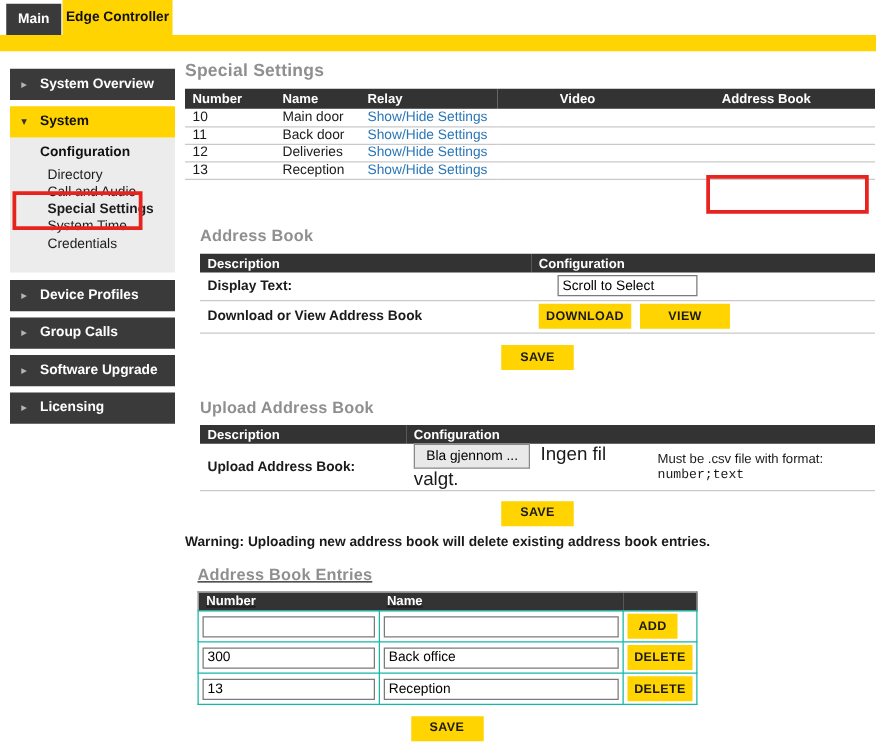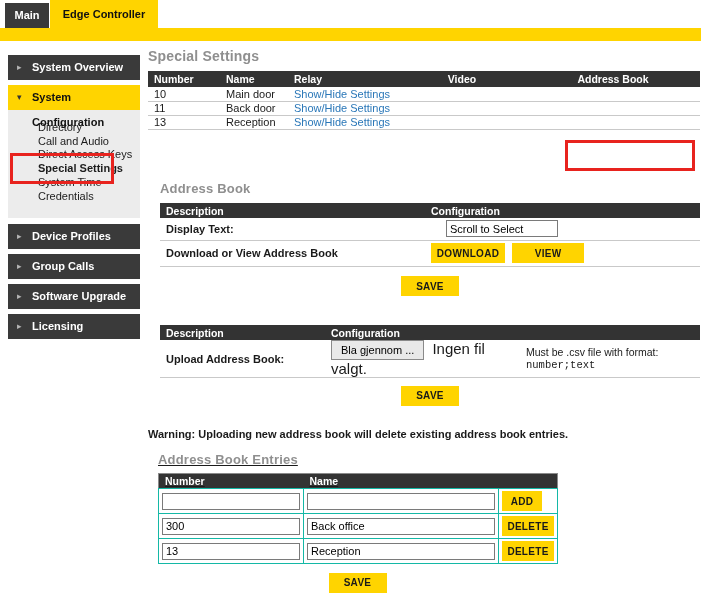--- a/index.html
+++ b/index.html
@@ -3,31 +3,31 @@
 <meta charset="utf-8">
 <style>
   * { box-sizing: border-box; margin: 0; padding: 0; }
   html,body { width: 701px; height: 600px; background: #fff;
     font-family: "Liberation Sans", sans-serif; color: #1a1a1a; overflow: hidden; }
   .page { position: relative; width: 701px; height: 600px; }
 
   
   .tab { position: absolute; font-size: 11px; font-weight: bold; text-align: center; cursor: pointer; }
   .tab-main { left: 5px; top: 3px; width: 44px; height: 25px; line-height: 25px; background: #3a3a3a; color: #fff; }
-  .tab-edge { left: 50px; top: 0; width: 108px; height: 28px; line-height: 28px; background: #ffd400; color: #111; }
+  .tab-edge { left: 50px; top: 0; width: 88px; height: 28px; line-height: 28px; background: #ffd400; color: #111; }
   .top-strip { position: absolute; left: 0; top: 28px; width: 701px; height: 13px; background: #ffd400; }
 
   
   .sidebar { position: absolute; left: 8px; top: 55px; width: 132px; }
   .side-item { position: relative; height: 25px; line-height: 25px; background: #3a3a3a; color: #fff;
     font-size: 11px; font-weight: bold; padding-left: 24px; margin-bottom: 5px; cursor: pointer; }
   .side-item .arr { position: absolute; left: 9px; top: 0; color: #b5b5b5; font-size: 9px; font-weight: normal; }
   .side-item.active { background: #ffd400; color: #111; margin-bottom: 0; }
   .side-item.active .arr { color: #333; }
-  .submenu { background: #ececec; padding: 11px 0 15px 0; margin-bottom: 6px; }
+  .submenu { background: #ececec; padding: 24px 0 15px 0; margin-bottom: 6px; }
   .submenu-item { font-size: 11px; line-height: 13.7px; padding-left: 30px; color: #1c1c1c; cursor: pointer; }
   .submenu-item.current { font-weight: bold; }
 
   
   .content { position: absolute; left: 148px; top: 48px; width: 553px; }
   .section-title { font-size: 14px; font-weight: bold; color: #8f8f8f; letter-spacing: .2px; }
   .sub-title { font-size: 13px; font-weight: bold; color: #8f8f8f; letter-spacing: .2px; }
 
   table { border-collapse: collapse; table-layout: fixed; }
   th { background: #333; color: #fff; font-size: 10.5px; font-weight: bold; text-align: left; padding: 0 0 0 6px; }
@@ -97,21 +97,20 @@
       <span class="arr">▸</span>
       <span>System Overview</span>
     </div>
     <div class="side-item active">
       <span class="arr">▾</span>
       <span>System Configuration</span>
     </div>
     <div class="submenu">
       <div class="submenu-item">Directory</div>
       <div class="submenu-item">Call and Audio</div>
-      <div class="submenu-item">Direct Access Keys</div>
       <div class="submenu-item current">Special Settings</div>
       <div class="submenu-item">System Time</div>
       <div class="submenu-item">Credentials</div>
     </div>
     <div class="side-item">
       <span class="arr">▸</span>
       <span>Device Profiles</span>
     </div>
     <div class="side-item" style="margin-top:1px">
       <span class="arr">▸</span>
@@ -156,20 +155,27 @@
             <td class="c-center"></td>
         </tr>
         <tr>
           <td>11</td>
           <td>Back door</td>
           <td><a class="shs">Show/Hide Settings</a></td>
           <td class="c-center"></td>
             <td class="c-center"></td>
         </tr>
         <tr>
+          <td>12</td>
+          <td>Deliveries</td>
+          <td><a class="shs">Show/Hide Settings</a></td>
+          <td class="c-center"></td>
+            <td class="c-center"></td>
+        </tr>
+        <tr>
           <td>13</td>
           <td>Reception</td>
           <td><a class="shs">Show/Hide Settings</a></td>
           <td class="c-center"></td>
             <td class="c-center"></td>
         </tr>
       </tbody>
     </table>
 
     <div class="sec sec-addrbook">
@@ -196,20 +202,21 @@
               <button class="btn btn-dl">DOWNLOAD</button>
               <button class="btn btn-view">VIEW</button>
             </td>
           </tr>
         </tbody>
       </table>
       <div class="save-row"><button class="btn btn-save">SAVE</button></div>
     </div>
 
     <div class="sec sec-upload">
+      <div class="sub-title">Upload Address Book</div>
       <table class="cfg">
         <colgroup>
             <col style="width:165px">
             <col style="width:195px">
             <col style="width:180px">
           </colgroup>
         <thead>
           <tr>
             <th style="height:14px">Description</th>
             <th>Configuration</th>

